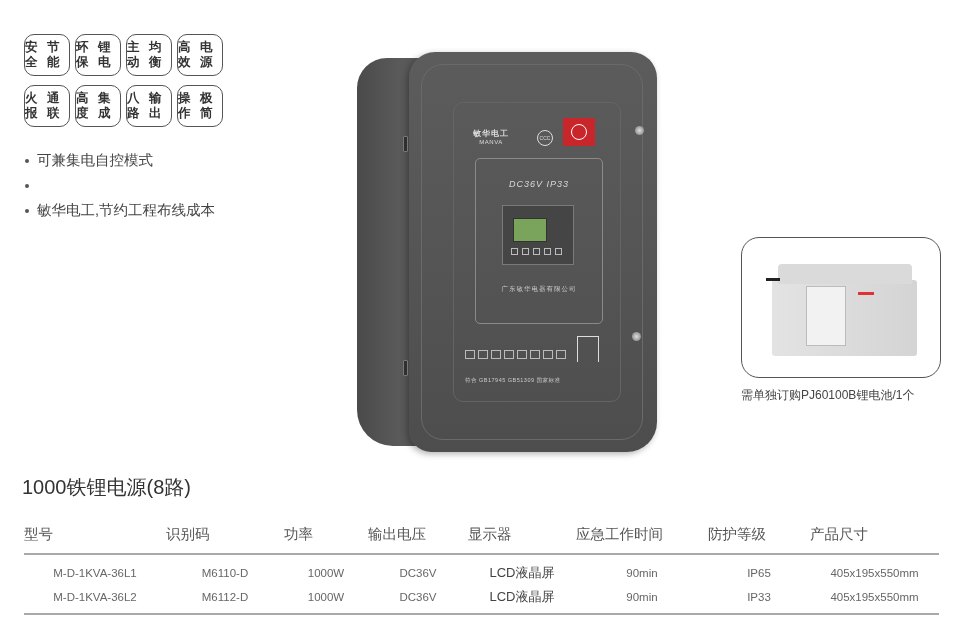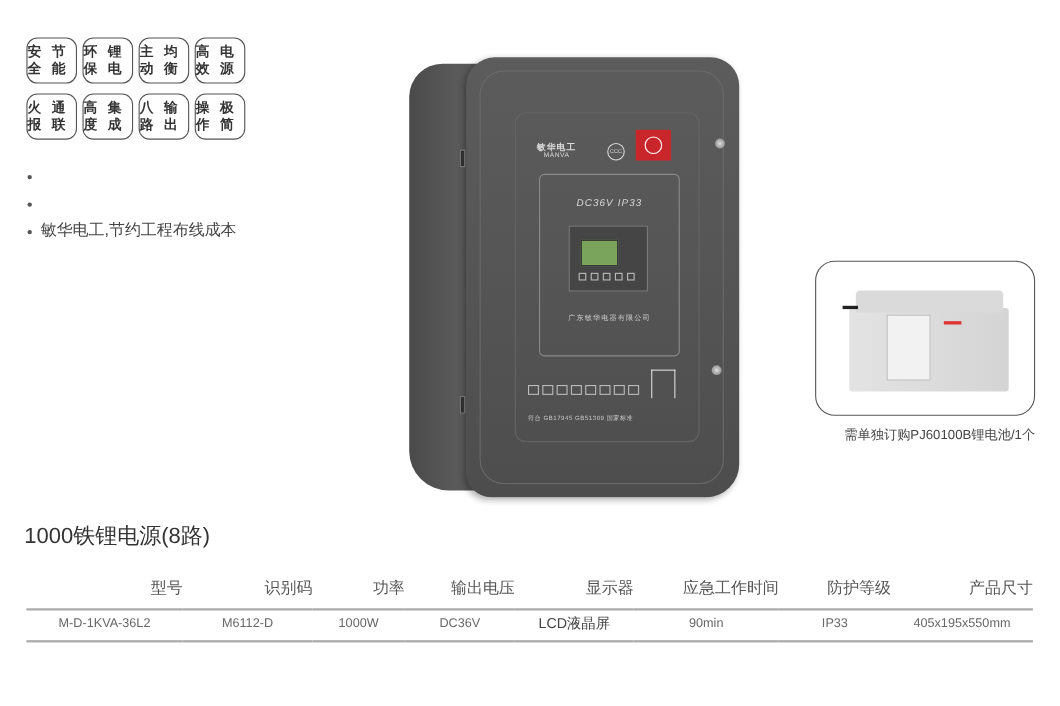--- a/index.html
+++ b/index.html
@@ -12,21 +12,21 @@
   .badge { width: 46px; height: 42px; border: 1.5px solid #555; border-radius: 10px;
            display: flex; flex-direction: row; align-items: center; justify-content: center;
            font-size: 12.5px; font-weight: bold; line-height: 15px; color: #333; }
 
   
   .bullets { position: absolute; left: 22px; top: 148px; list-style: none; }
   .bullets li { font-size: 14.5px; color: #444; height: 25px; line-height: 25px; display: flex; align-items: center; }
   .bullets .dot { display: inline-block; width: 4px; height: 4px; border-radius: 50%; background: #555; margin: 0 8px 0 3px; }
 
   
-  .cabinet { position: absolute; left: 357px; top: 52px; width: 300px; height: 400px; margin-left: 15px; }
+  .cabinet { position: absolute; left: 357px; top: 52px; width: 300px; height: 400px; }
   .cab-side { position: absolute; left: 0; top: 6px; width: 120px; height: 388px;
               background: linear-gradient(90deg, #4a4a4a 0%, #5a5a5a 35%, #4e4e4e 100%);
               border-radius: 30px 0 0 36px; }
   .cab-front { position: absolute; left: 52px; top: 0; width: 248px; height: 400px;
                background: linear-gradient(180deg, #5c5c5c 0%, #555 50%, #4d4d4d 100%);
                border-radius: 26px 26px 30px 22px; box-shadow: -2px 2px 6px rgba(0,0,0,0.3); }
   .cab-door-groove { position: absolute; left: 64px; top: 12px; width: 222px; height: 376px;
                      border: 1px solid #6a6a6a; border-radius: 22px; }
   .cab-panel { position: absolute; left: 96px; top: 50px; width: 168px; height: 300px;
                border: 1px solid #646464; border-radius: 10px; }
@@ -53,26 +53,26 @@
   .exit-sign { position: absolute; left: 220px; top: 284px; width: 22px; height: 26px; border-left: 1px solid #ddd; border-top: 1px solid #ddd; border-right: 1px solid #ddd; }
 
   
   .battery-card { position: absolute; left: 741px; top: 237px; width: 200px; height: 141px; border: 1.5px solid #555; border-radius: 18px; background: #fff; }
   .battery { position: absolute; left: 30px; top: 26px; width: 145px; height: 92px; }
   .bat-top { position: absolute; left: 6px; top: 0; width: 134px; height: 20px; background: #dadada; border-radius: 4px 4px 0 0; }
   .bat-body { position: absolute; left: 0; top: 16px; width: 145px; height: 76px; background: linear-gradient(90deg,#e3e3e3,#d4d4d4); border-radius: 3px; }
   .bat-label { position: absolute; left: 34px; top: 22px; width: 40px; height: 60px; background: #f2f2f2; border: 1px solid #bcbcbc; }
   .terminal-neg { position: absolute; left: -6px; top: 14px; width: 14px; height: 3px; background: #222; }
   .terminal-pos { position: absolute; left: 86px; top: 28px; width: 16px; height: 3px; background: #d33; }
-  .battery-caption { position: absolute; left: 741px; top: 387px; width: 200px; text-align: right; font-size: 12px; color: #444; }
+  .battery-caption { position: absolute; left: 741px; top: 387px; width: 200px; text-align: left; font-size: 12px; color: #444; }
 
   
   .product-title { position: absolute; left: 22px; top: 474px; font-size: 20px; color: #333; }
   .spec-table { position: absolute; left: 24px; top: 516px; width: 915px; border-collapse: collapse; }
-  .spec-table th { font-weight: normal; font-size: 14.5px; color: #555; height: 38px; text-align: right; border-bottom: 2px solid #a9a9a9; }
+  .spec-table th { font-weight: normal; font-size: 14.5px; color: #555; height: 38px; text-align: left; border-bottom: 2px solid #a9a9a9; }
   .spec-table td { font-size: 11.5px; color: #666; text-align: center; height: 25px; }
   .spec-table tr.first td { padding-top: 6px; height: 31px; }
   .spec-table tr.last td { padding-bottom: 4px; height: 29px; border-bottom: 2px solid #a9a9a9; margin-top: 20px; }
   .spec-table td.display { font-size: 13px; color: #444; }
 </style>
 </head>
 <body>
 
 <div class="badges">
   <div class="badge">
@@ -105,20 +105,21 @@
     </div>
   <div class="badge">
       <span>操作</span>
       <span>极简</span>
     </div>
 </div>
 
 <ul class="bullets">
   <li>
       <span class="dot"></span>
+      <span>可兼集电自控模式</span>
     </li>
   <li>
       <span class="dot"></span>
     </li>
   <li>
       <span class="dot"></span>
       <span>敏华电工,节约工程布线成本</span>
     </li>
 </ul>
 
@@ -187,20 +188,30 @@
       <th style="width:118px;">识别码</th>
       <th style="width:84px;">功率</th>
       <th style="width:100px;">输出电压</th>
       <th style="width:108px;">显示器</th>
       <th style="width:132px;">应急工作时间</th>
       <th style="width:102px;">防护等级</th>
       <th style="width:129px;">产品尺寸</th>
     </tr>
   </thead>
   <tbody>
+    <tr class="first">
+      <td>M-D-1KVA-36L1</td>
+      <td>M6110-D</td>
+      <td>1000W</td>
+      <td>DC36V</td>
+      <td class="display">LCD液晶屏</td>
+      <td>90min</td>
+      <td>IP65</td>
+      <td>405x195x550mm</td>
+    </tr>
     <tr class="last">
       <td>M-D-1KVA-36L2</td>
       <td>M6112-D</td>
       <td>1000W</td>
       <td>DC36V</td>
       <td class="display">LCD液晶屏</td>
       <td>90min</td>
       <td>IP33</td>
       <td>405x195x550mm</td>
     </tr>

